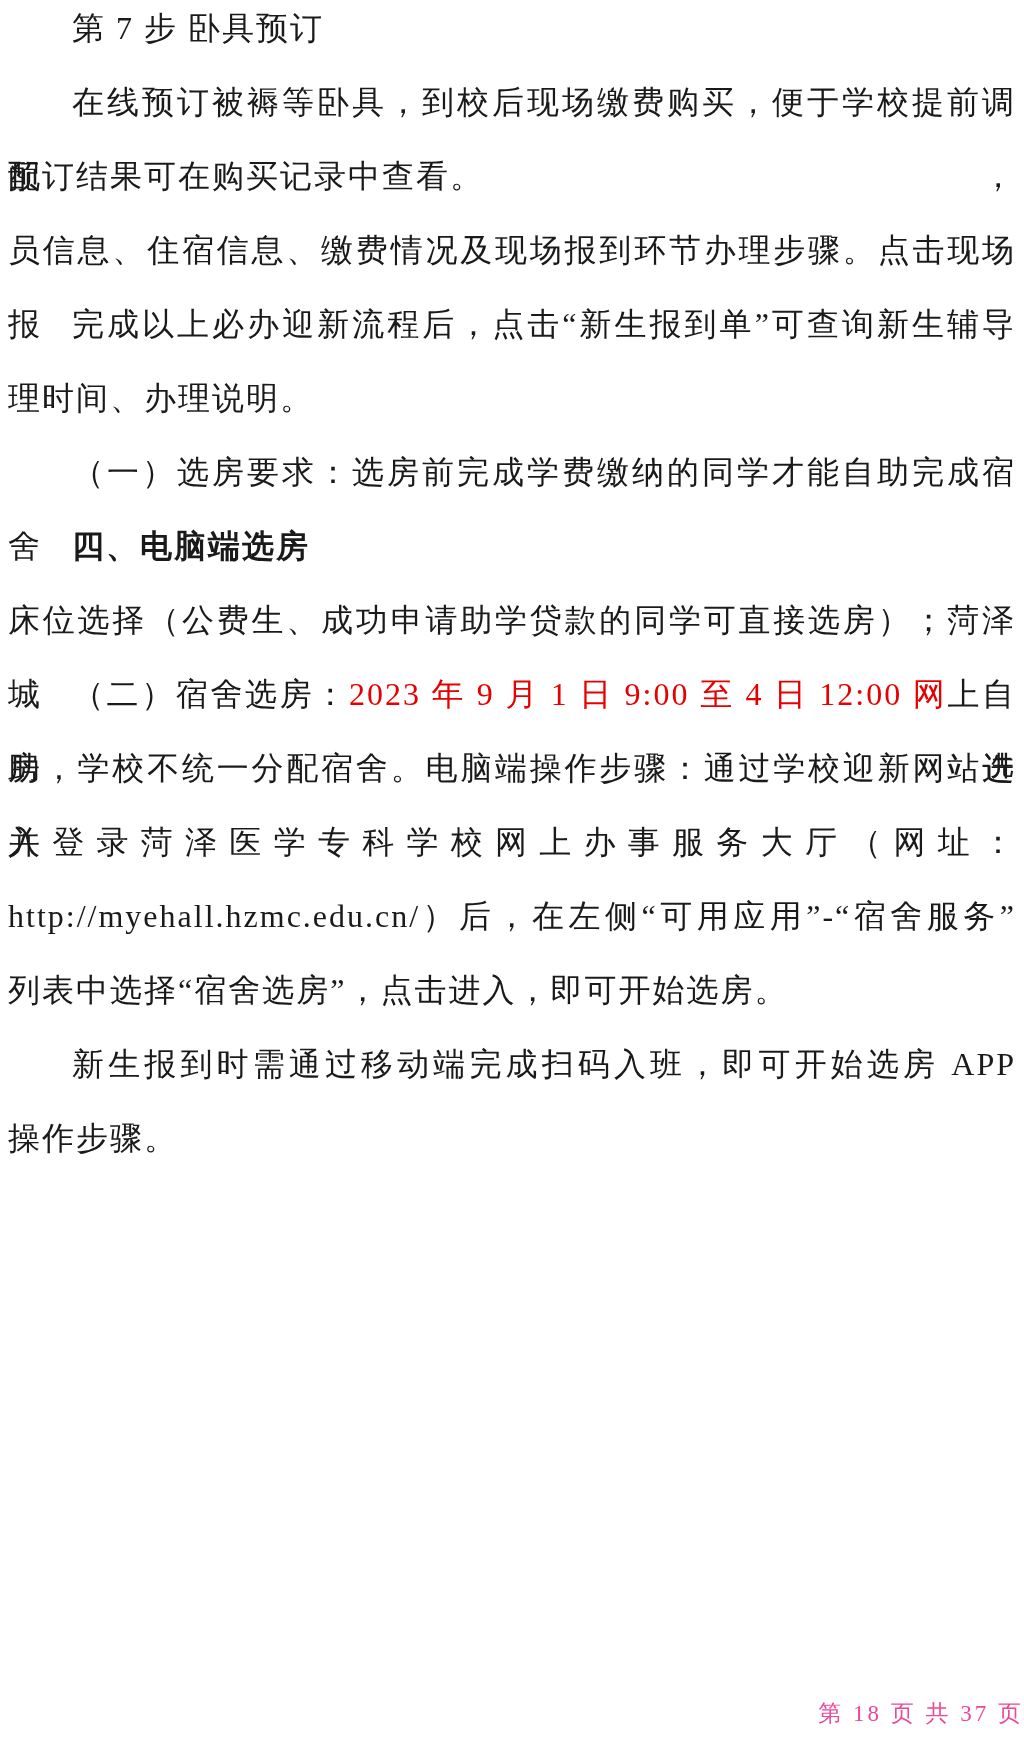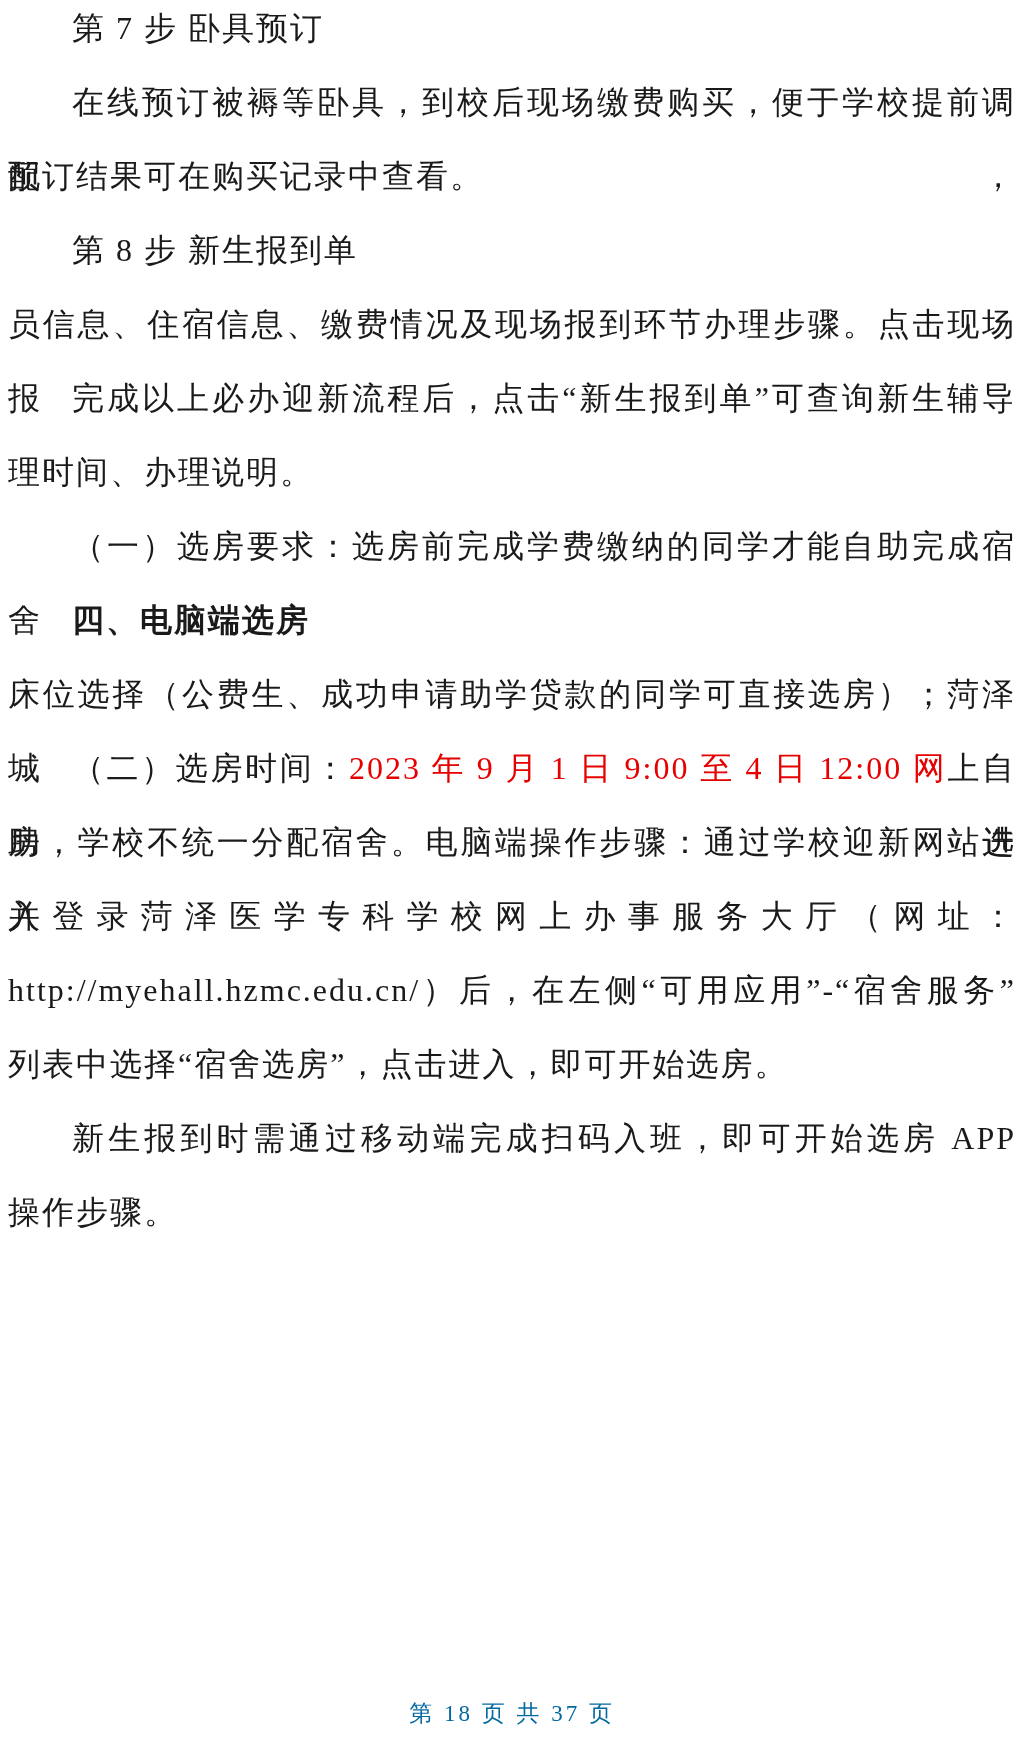--- a/index.html
+++ b/index.html
@@ -44,42 +44,41 @@
     font-weight: bold;
   }
   .seg-highlight {
     color: var(--highlight-color, #e60000);
   }
   .footer {
     position: absolute;
     left: 0;
     right: 0;
     top: 1698px;
-    text-align: center;
+    text-align: right;
     font-size: 23px;
     letter-spacing: 3px;
-    color: #0369a1;
+    color: #ec4899;
   }
 </style>
 </head>
 <body>
 
 <div class="page" style="color: rgb(26, 26, 26); background: rgb(255, 255, 255); --highlight-color: #e60000;">
   <div class="body-text">
       <div class="line indent"><span>第 7 步 卧具预订</span></div>
       <div class="line indent justify"><span>在线预订被褥等卧具，到校后现场缴费购买，便于学校提前调配，</span></div>
       <div class="line"><span>预订结果可在购买记录中查看。</span></div>
-      <div class="line indent"><span>第 8 步 新生报到单</span></div>
       <div class="line justify"><span>员信息、住宿信息、缴费情况及现场报到环节办理步骤。点击现场报</span></div>
       <div class="line indent justify"><span>完成以上必办迎新流程后，点击“新生报到单”可查询新生辅导</span></div>
       <div class="line"><span>理时间、办理说明。</span></div>
       <div class="line indent justify"><span>（一）选房要求：选房前完成学费缴纳的同学才能自助完成宿舍</span></div>
       <div class="line indent bold"><span>四、电脑端选房</span></div>
       <div class="line justify"><span>床位选择（公费生、成功申请助学贷款的同学可直接选房）；菏泽城</span></div>
-      <div class="line indent justify"><span>（二）选房时间：</span><span class="seg-highlight">2023 年 9 月 1 日 9:00 至 4 日 12:00 网</span><span>上自助选</span></div>
+      <div class="line indent justify"><span>（二）宿舍选房：</span><span class="seg-highlight">2023 年 9 月 1 日 9:00 至 4 日 12:00 网</span><span>上自助选</span></div>
       <div class="line justify"><span>房，学校不统一分配宿舍。电脑端操作步骤：通过学校迎新网站进入</span></div>
       <div class="line justify"><span>并登录菏泽医学专科学校网上办事服务大厅（网址：</span></div>
       <div class="line justify"><span>http://myehall.hzmc.edu.cn/）后，在左侧“可用应用”-“宿舍服务”</span></div>
       <div class="line"><span>列表中选择“宿舍选房”，点击进入，即可开始选房。</span></div>
       <div class="line indent justify"><span>新生报到时需通过移动端完成扫码入班，即可开始选房 APP</span></div>
       <div class="line"><span>操作步骤。</span></div>
     </div>
   <div class="footer">
     <span>第 18 页 共 37 页</span>
   </div>

